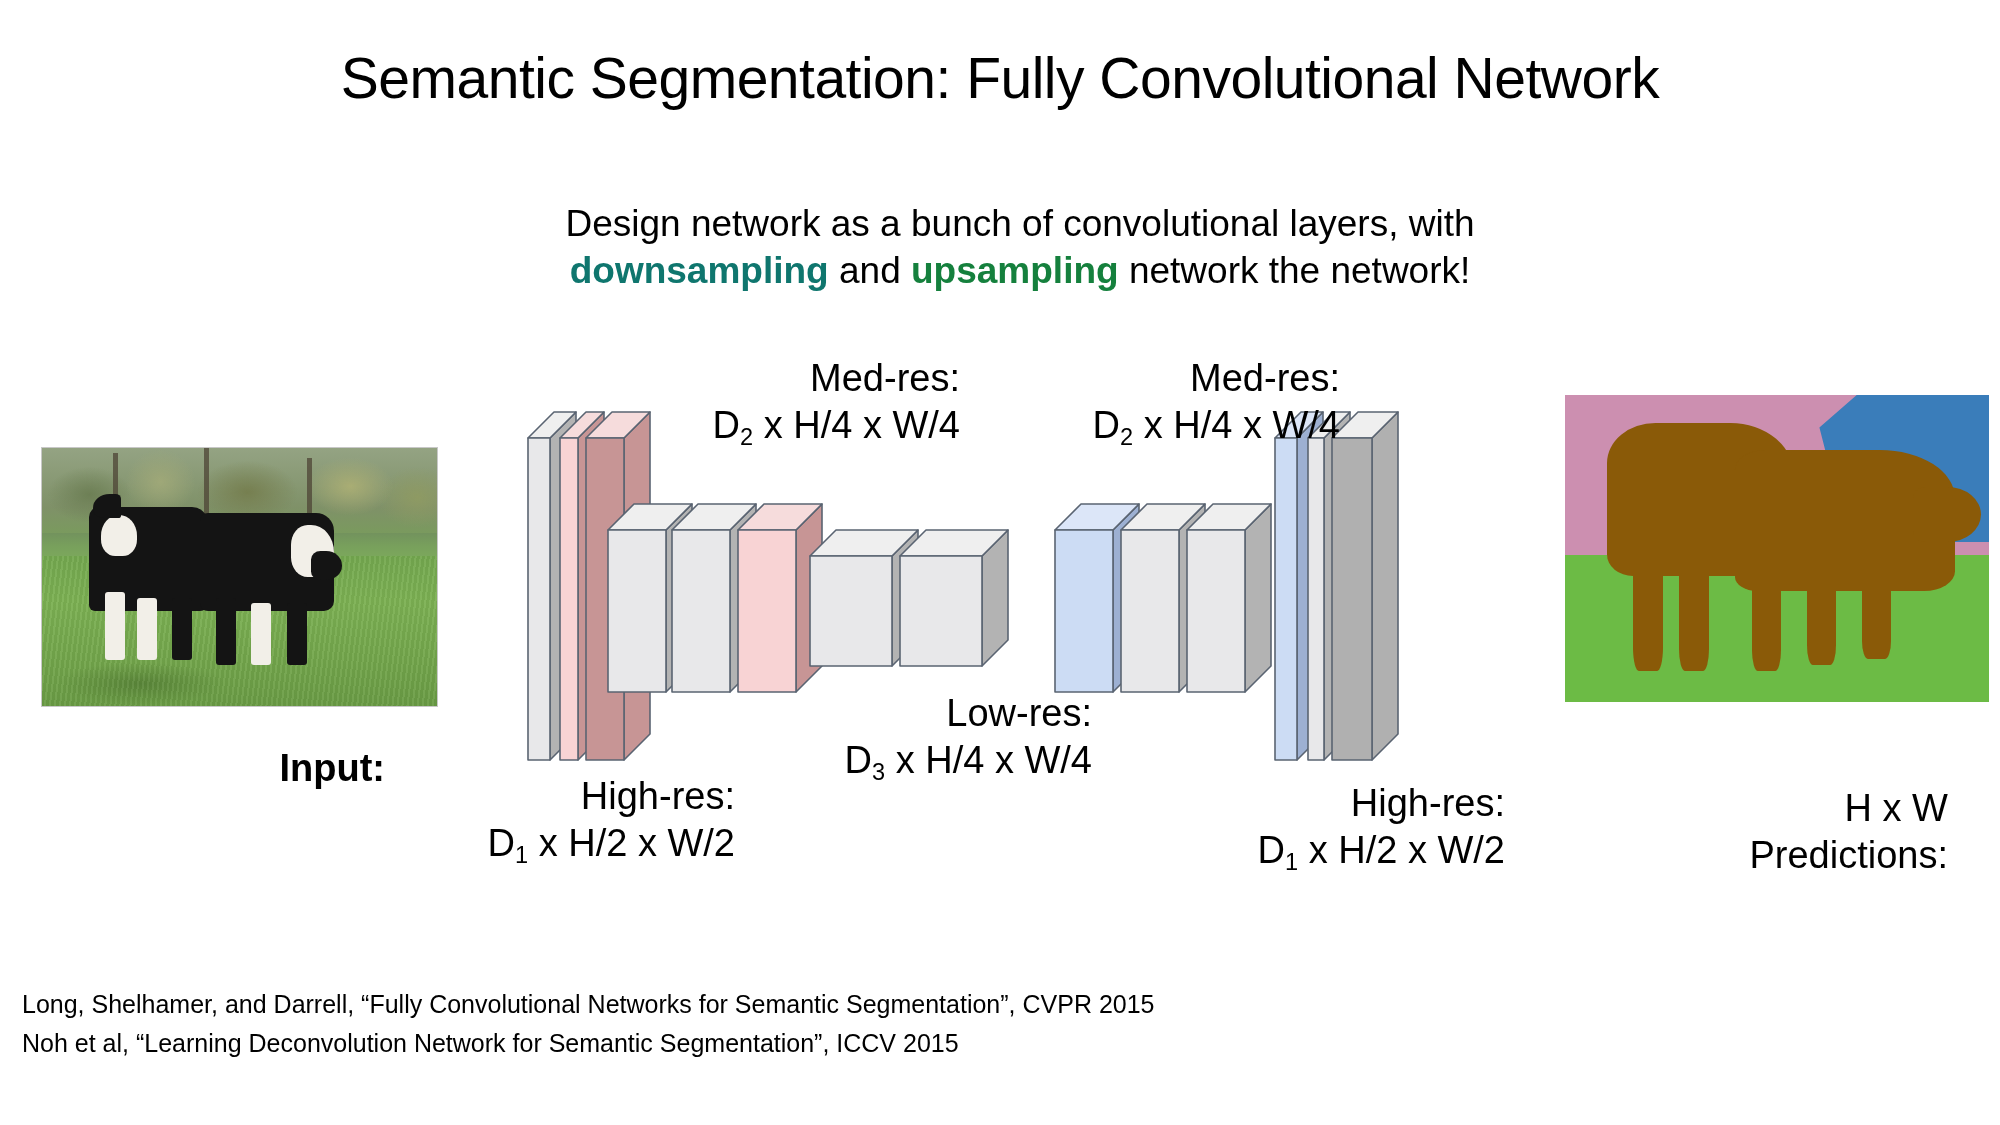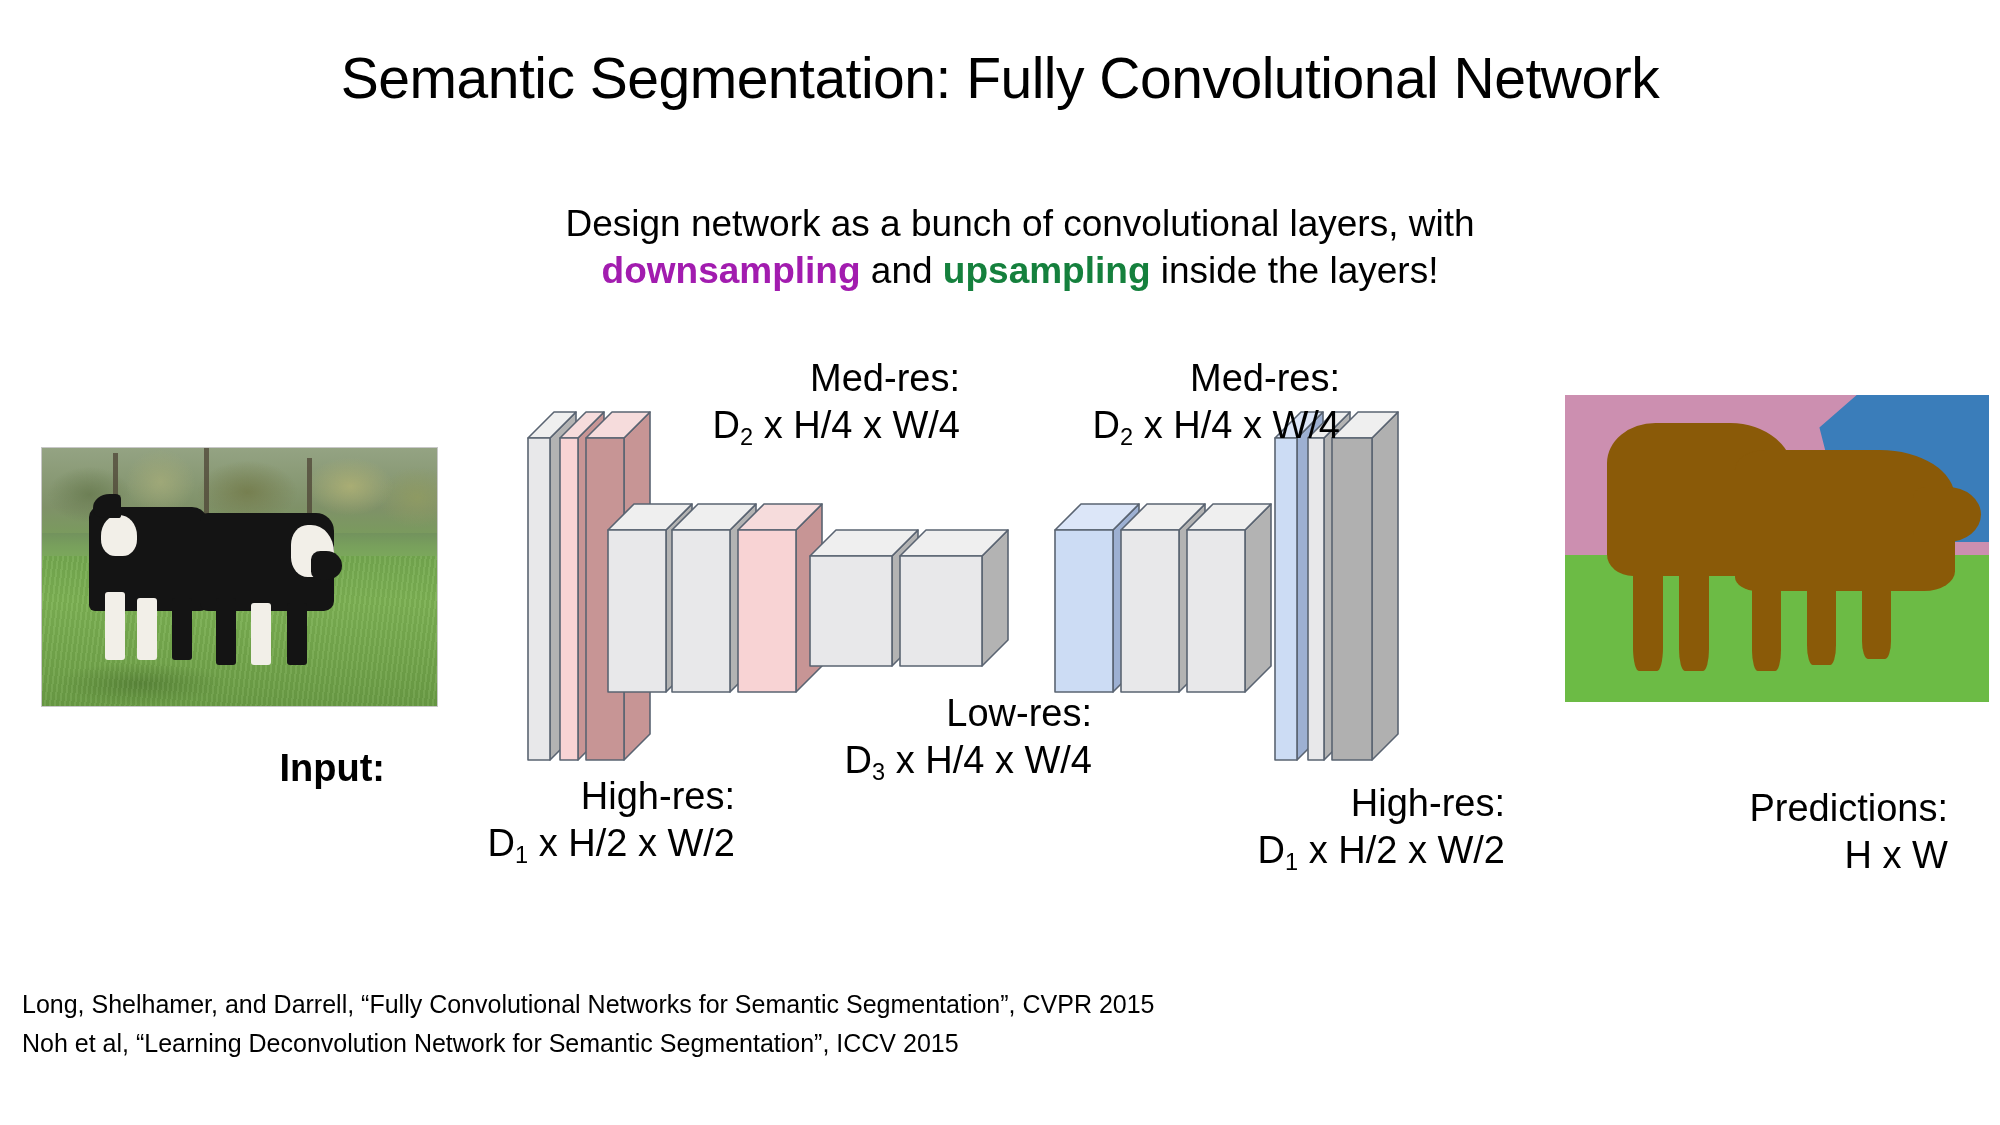--- a/index.html
+++ b/index.html
@@ -38,21 +38,21 @@
   .subtitle {
     position: absolute;
     left: 0; right: 0;
     top: 200px;
     text-align: center;
     font-size: 37px;
     line-height: 1.28;
     font-weight: 400;
   }
   .subtitle .ln { display: block; white-space: nowrap; padding-left: 40px; }
-  .kw-down { color: #a21caf; font-weight: bold; }
+  .kw-down { color: #0f766e; font-weight: bold; }
   .kw-up   { color: #15803d; font-weight: bold; }
 
   
   .cap {
     position: absolute;
     text-align: right;
     font-size: 38px;
     line-height: 1.24;
     white-space: nowrap;
   }
@@ -147,21 +147,21 @@
 </style>
 </head>
 <body>
 
 <div id="slide">
 
   <div class="title">Semantic Segmentation: Fully Convolutional Network</div>
 
   <div class="subtitle">
     <span class="ln">Design network as a bunch of convolutional layers, with</span>
-    <span class="ln"><span class="kw-down">downsampling</span><span> and </span><span class="kw-up">upsampling</span><span> inside the layers!</span></span>
+    <span class="ln"><span class="kw-down">downsampling</span><span> and </span><span class="kw-up">upsampling</span><span> network the network!</span></span>
   </div>
 
   <div class="photo" id="input-photo">
     <div class="bg-trees"></div>
     <div class="trunk" style="left:18%;top:2%;height:30%"></div>
     <div class="trunk" style="left:41%;top:0%;height:33%"></div>
     <div class="trunk" style="left:67%;top:4%;height:28%"></div>
     <div class="grass"></div>
 
     <div class="cow" style="left:12%;top:23%;width:30%;height:40%;border-radius:10px 16px 8px 6px"></div>
@@ -289,22 +289,22 @@
     <span class="ln">Med-res:</span>
     <span class="ln"><span>D</span><sub>2</sub><span> x H/4 x W/4</span></span>
   </div>
 
   <div class="cap" style="left:1165px; top:780px; width:340px;">
     <span class="ln">High-res:</span>
     <span class="ln"><span>D</span><sub>1</sub><span> x H/2 x W/2</span></span>
   </div>
 
   <div class="cap" style="left:1608px; top:785px; width:340px;">
+    <span class="ln">H x W</span>
     <span class="ln">Predictions:</span>
-    <span class="ln">H x W</span>
   </div>
 
   <div class="footnotes">
     <span class="ln">Long, Shelhamer, and Darrell, “Fully Convolutional Networks for Semantic Segmentation”, CVPR 2015</span>
     <span class="ln">Noh et al, “Learning Deconvolution Network for Semantic Segmentation”, ICCV 2015</span>
   </div>
 
 </div>
 
 </body></html>

